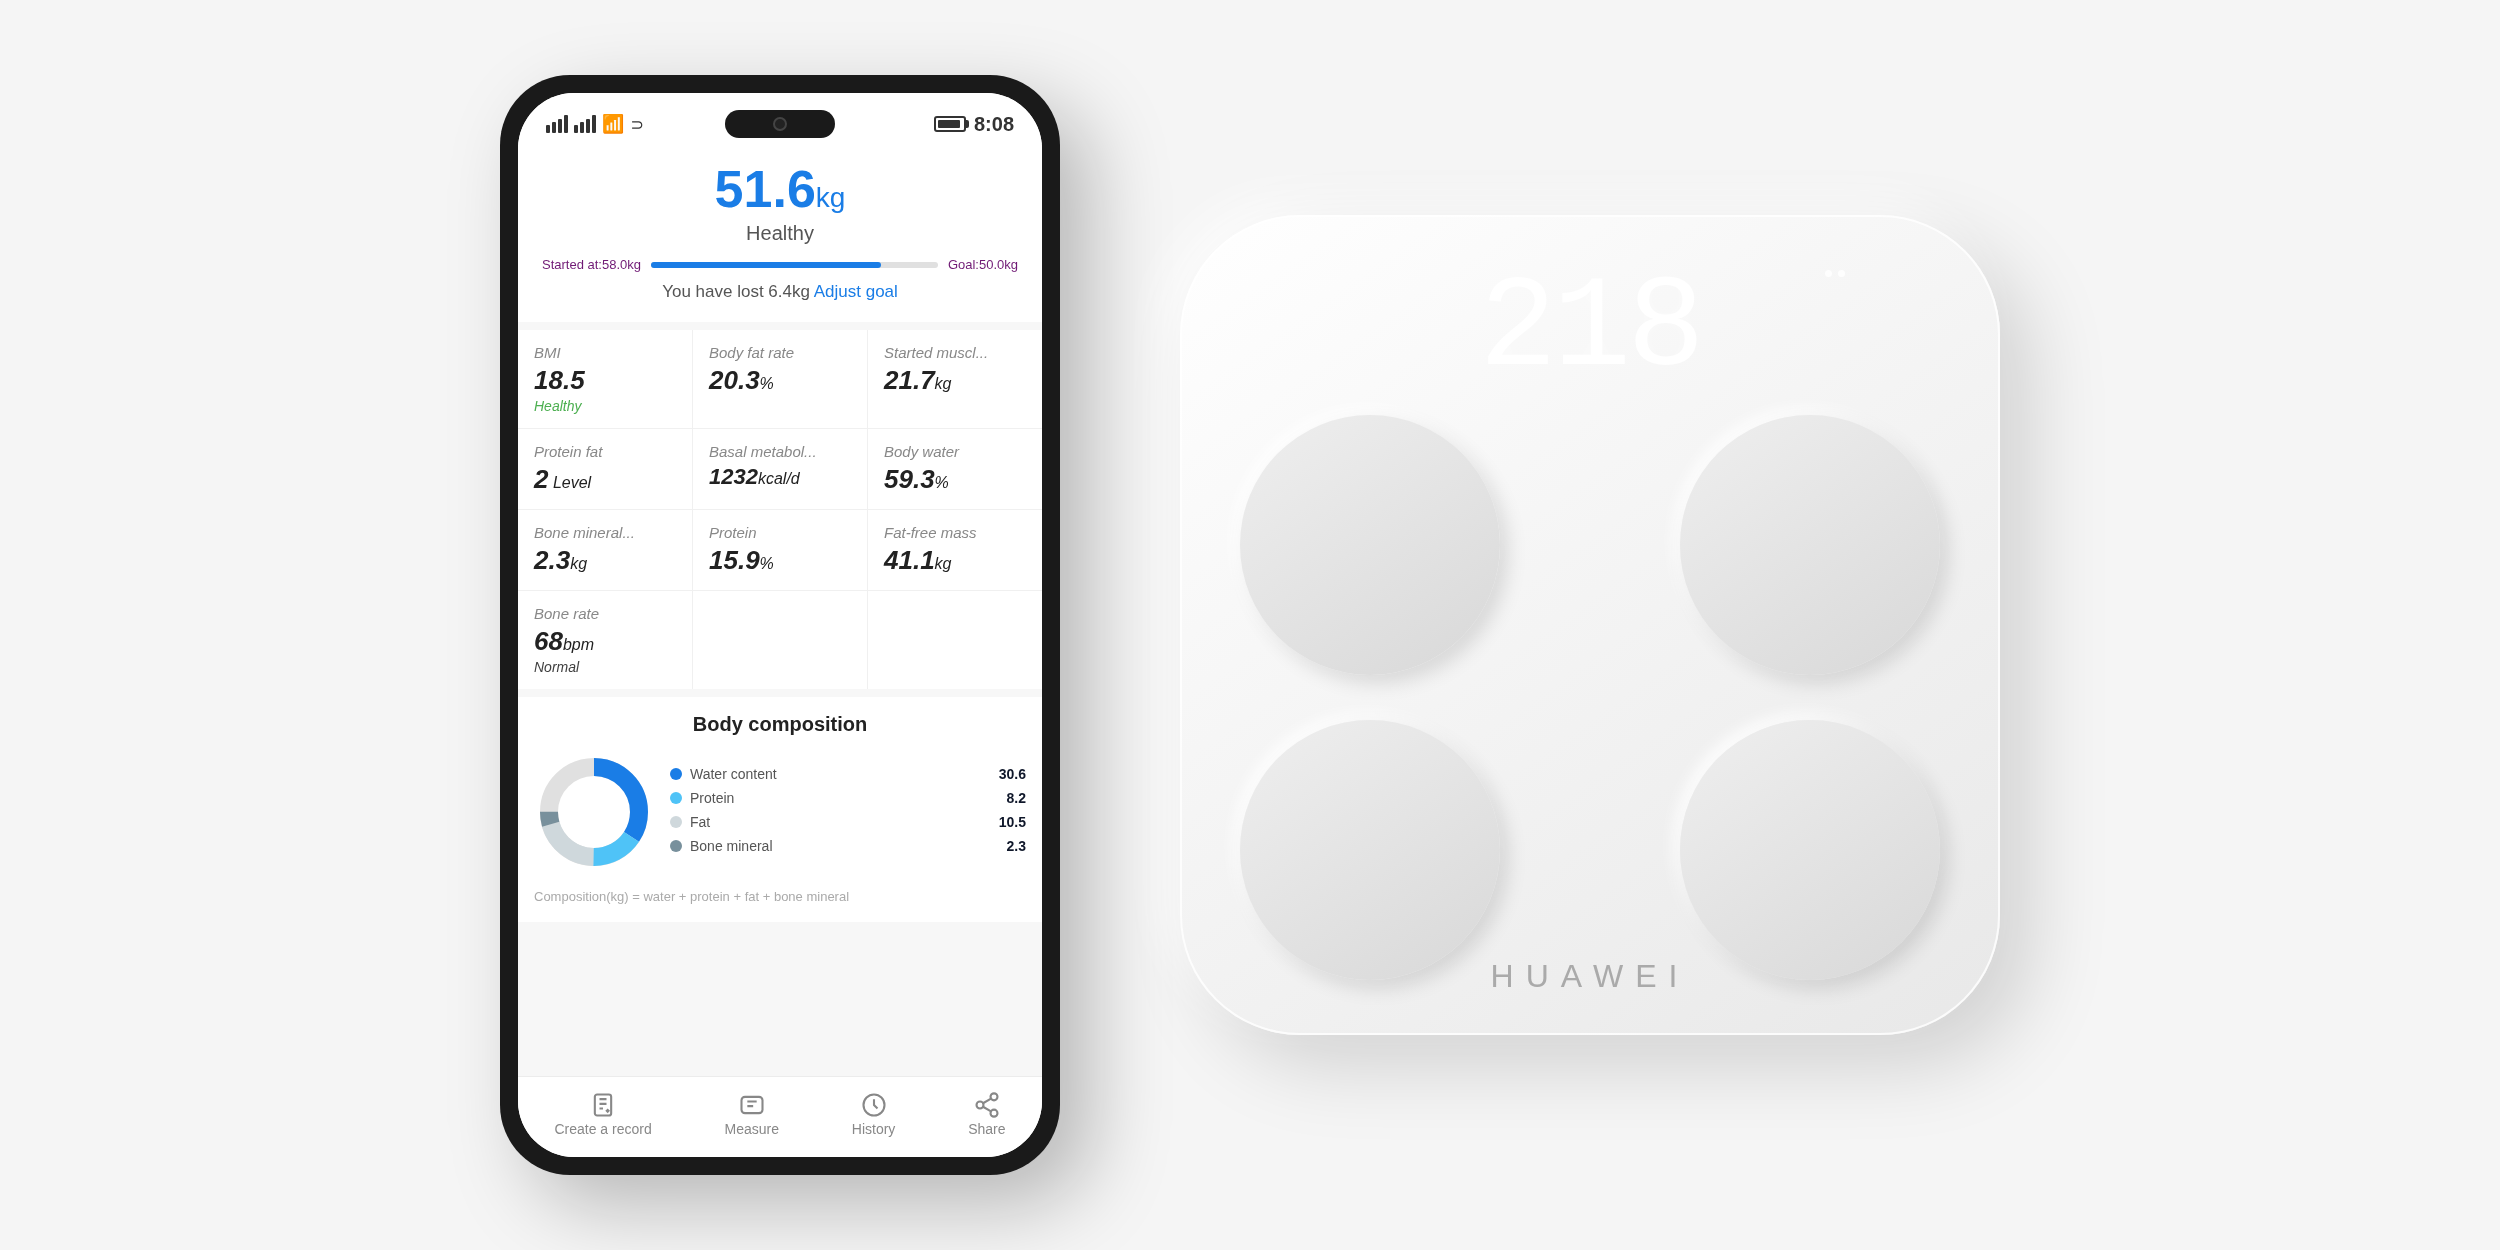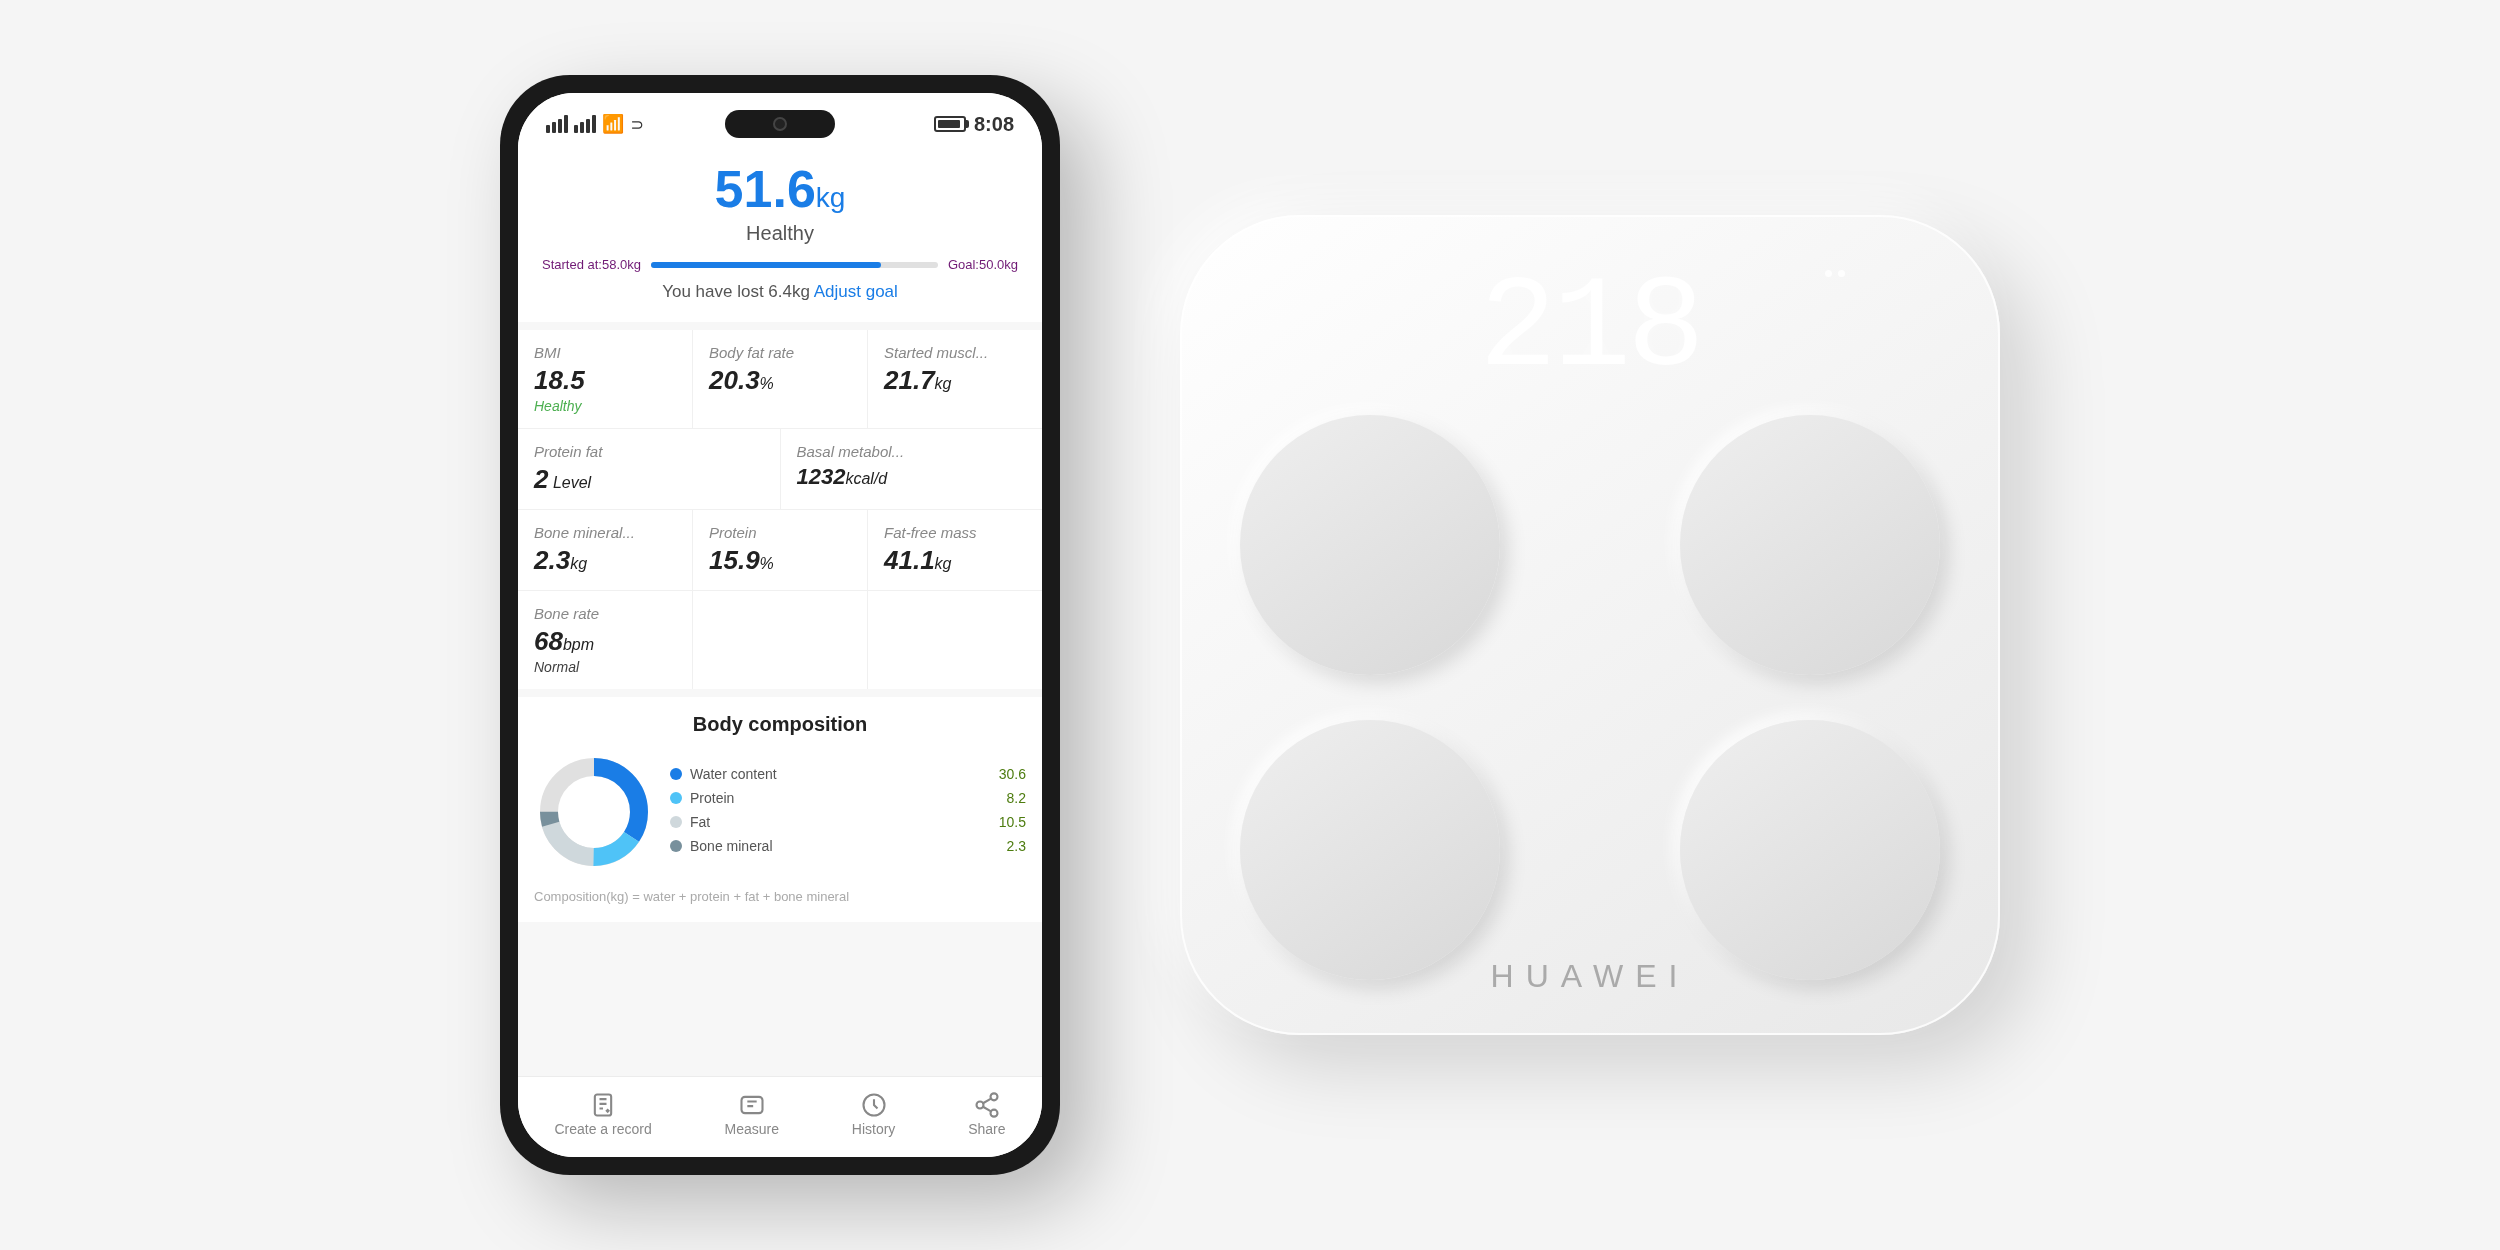--- a/index.html
+++ b/index.html
@@ -237,22 +237,22 @@
       border-radius: 50%;
       flex-shrink: 0;
     }
     .legend-label {
       font-size: 14px;
       color: #555;
       flex: 1;
     }
     .legend-value {
       font-size: 14px;
-      color: #4d7c0f;
-      font-weight: 400;
+      color: #0f172a;
+      font-weight: 700;
     }
     .comp-note {
       font-size: 13px;
       color: #aaa;
       margin-top: 12px;
       line-height: 1.4;
     }
 
     
     .bottom-nav {
@@ -442,20 +442,24 @@
             </div>
 
             <div class="stats-row">
               <div class="stat-cell">
                 <div class="stat-label">Protein fat</div>
                 <div class="stat-value">2<span class="stat-unit"> Level</span></div>
               </div>
               <div class="stat-cell">
                 <div class="stat-label">Basal metabol...</div>
                 <div class="stat-value" style="font-size:22px">1232<span class="stat-unit">kcal/d</span></div>
+              </div>
+              <div class="stat-cell">
+                <div class="stat-label">Body water</div>
+                <div class="stat-value">59.3<span class="stat-unit">%</span></div>
               </div>
             </div>
 
             <div class="stats-row">
               <div class="stat-cell">
                 <div class="stat-label">Bone mineral...</div>
                 <div class="stat-value">2.3<span class="stat-unit">kg</span></div>
               </div>
               <div class="stat-cell">
                 <div class="stat-label">Protein</div>

